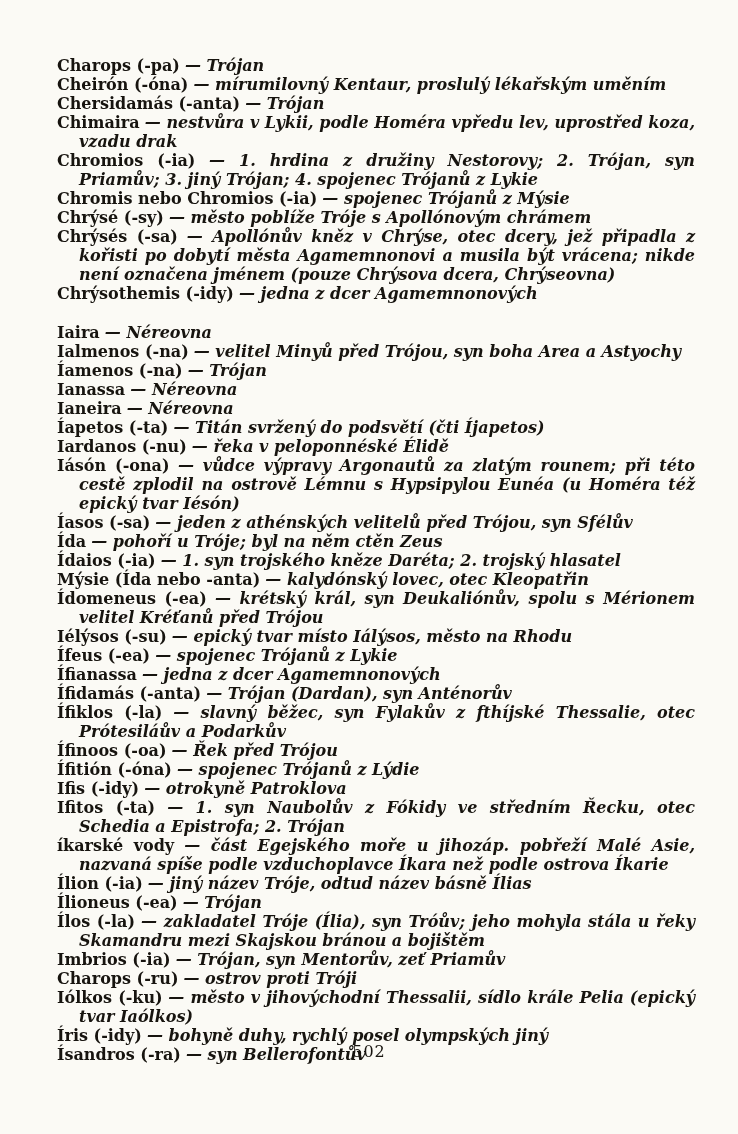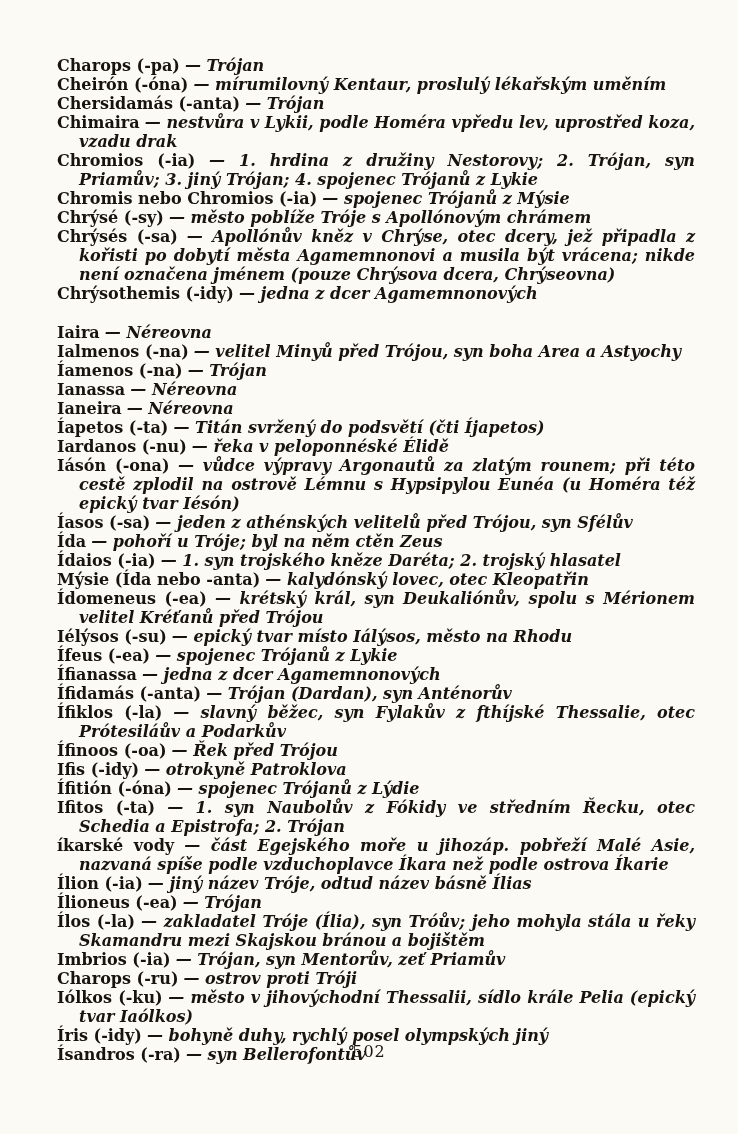--- a/index.html
+++ b/index.html
@@ -96,23 +96,23 @@
   <p class="entry"><span class="term">Ífeus (-ea)</span> <span class="def">— spojenec Trójanů z Lykie</span></p>
 
   <p class="entry"><span class="term">Ífianassa</span> <span class="def">— jedna z dcer Agamemnonových</span></p>
 
   <p class="entry"><span class="term">Ífidamás (-anta)</span> <span class="def">— Trójan (Dardan), syn Anténorův</span></p>
 
   <p class="entry"><span class="term">Ífiklos (-la)</span> <span class="def">— slavný běžec, syn Fylakův z fthíjské Thessalie, otec Prótesiláův a Podarkův</span></p>
 
   <p class="entry"><span class="term">Ífinoos (-oa)</span> <span class="def">— Řek před Trójou</span></p>
 
+  <p class="entry"><span class="term">Ífitión (-óna)</span> <span class="def">— spojenec Trójanů z Lýdie</span></p>
+
   <p class="entry"><span class="term">Ifis (-idy)</span> <span class="def">— otrokyně Patroklova</span></p>
-
-  <p class="entry"><span class="term">Ífitión (-óna)</span> <span class="def">— spojenec Trójanů z Lýdie</span></p>
 
   <p class="entry"><span class="term">Ifitos (-ta)</span> <span class="def">— 1. syn Naubolův z Fókidy ve středním Řecku, otec Schedia a Epistrofa; 2. Trójan</span></p>
 
   <p class="entry"><span class="term">íkarské vody</span> <span class="def">— část Egejského moře u jihozáp. pobřeží Malé Asie, nazvaná spíše podle vzduchoplavce Íkara než podle ostrova Íkarie</span></p>
 
   <p class="entry"><span class="term">Ílion (-ia)</span> <span class="def">— jiný název Tróje, odtud název básně Ílias</span></p>
 
   <p class="entry"><span class="term">Ílioneus (-ea)</span> <span class="def">— Trójan</span></p>
 
   <p class="entry"><span class="term">Ílos (-la)</span> <span class="def">— zakladatel Tróje (Ília), syn Tróův; jeho mohyla stála u řeky Skamandru mezi Skajskou bránou a bojištěm</span></p>

